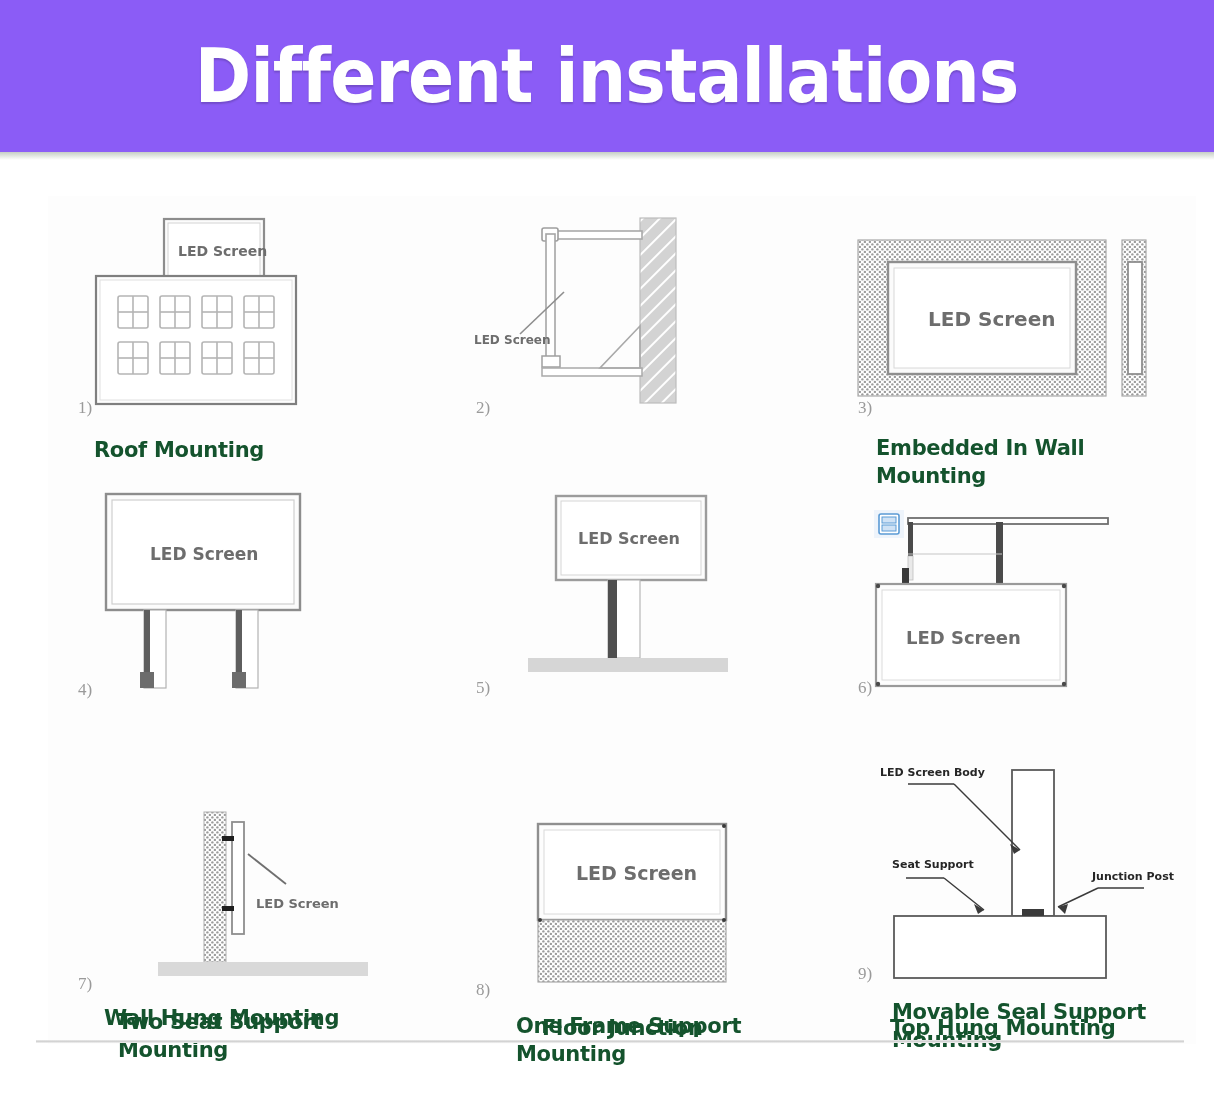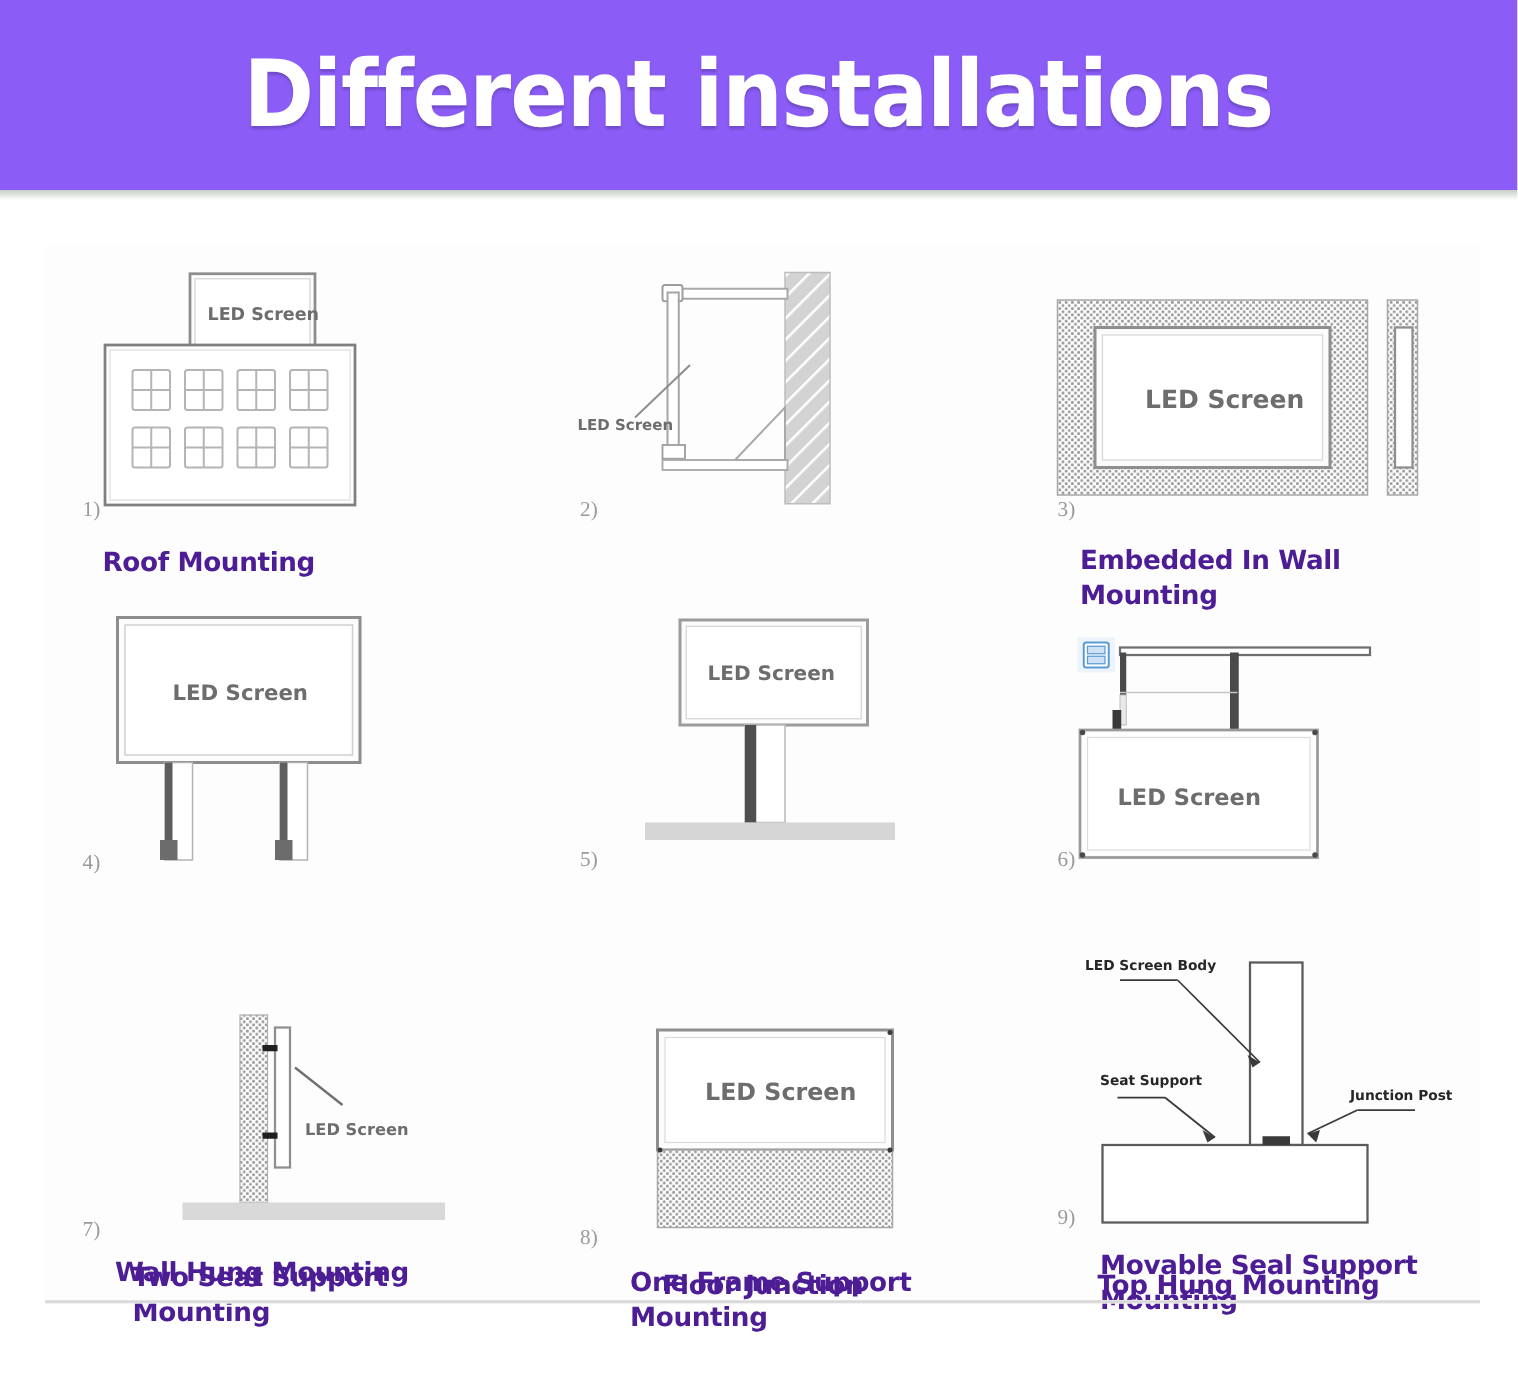--- a/index.html
+++ b/index.html
@@ -29,36 +29,36 @@
     text-shadow:0 2px 2px rgba(0,0,0,.18);
     font-family:"DejaVu Sans","Liberation Sans",sans-serif;
   }
   #header-shadow{
     position:absolute;left:0;top:152px;width:1214px;height:8px;
     background:linear-gradient(to bottom,rgba(150,165,150,.55),rgba(255,255,255,0));
   }
 
   
   #panel{
-    position:absolute;left:36px;top:196px;width:1148px;height:848px;
+    position:absolute;left:48px;top:196px;width:1148px;height:848px;
     background:#fdfdfd;
   }
   #panel-divider{
     position:absolute;left:36px;top:1040px;width:1148px;height:3px;
     background:linear-gradient(to bottom,#e9e9e9,#d3d3d3,#f3f3f3);
   }
 
   
   .cell{position:absolute;}
   .figwrap{position:absolute;}
   .caption{
     position:absolute;
     font-size:21px;
     font-weight:bold;
-    color:#4c1d95;
+    color:#14532d;
     line-height:1.35;
     font-family:"DejaVu Sans","Liberation Sans",sans-serif;
     letter-spacing:-0.3px;
     white-space:pre-line;
   }
   .num{
     position:absolute;
     font-size:17px;
     color:#9a9a9a;
     font-family:"Liberation Serif","DejaVu Serif",serif;

